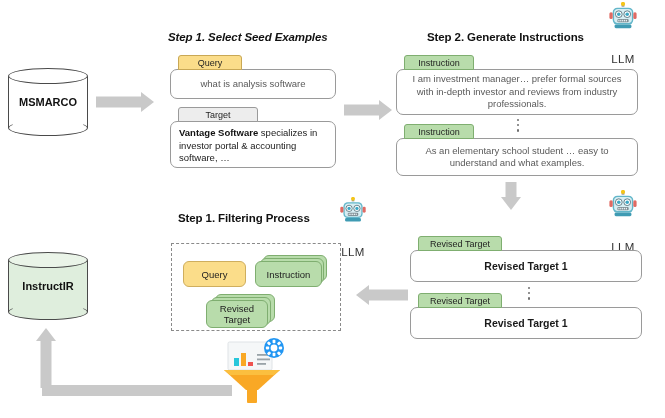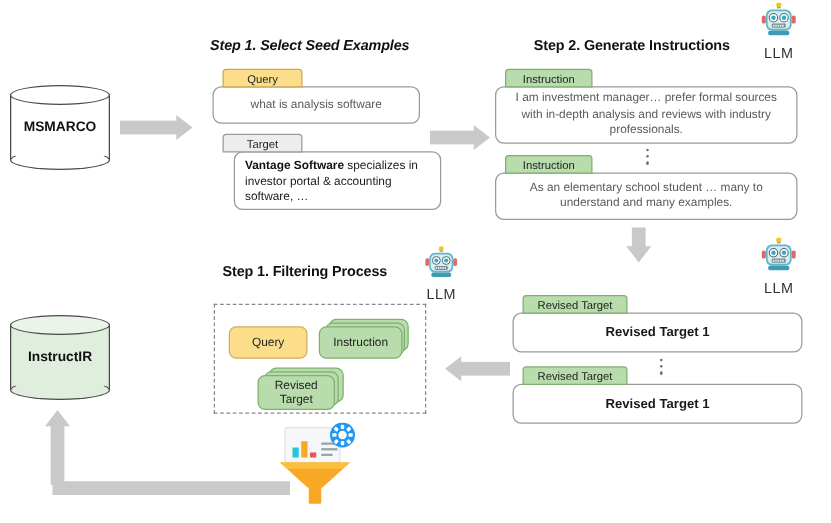--- a/index.html
+++ b/index.html
@@ -177,21 +177,20 @@
     font-size: 9.5px;
     line-height: 12.5px;
     color: #5a5a5a;
     padding: 3px 8px;
     z-index: 2;
   }
   .tab-body.dark { color: #1a1a1a; }
   .tab-body.leftalign {
     justify-content: flex-start;
     text-align: left;
-    margin-left: 17px;
   }
   .tab-body b { color: #111; font-weight: bold; }
 
   
   .vdots {
     position: absolute;
     width: 4px;
     text-align: center;
     color: #6f6f6f;
     font-size: 9px;
@@ -205,21 +204,21 @@
     background: #6f6f6f;
     margin: 3px auto;
   }
 
   
   .llm-group { position: absolute; text-align: center; }
   .llm-label {
     font-size: 11.5px;
     color: #333;
     letter-spacing: 0.4px;
-    margin-top: 0;
+    margin-top: 17px;
   }
 
   
   .dashed-panel {
     position: absolute;
     box-sizing: border-box;
     border: 1.3px dashed #8a8a8a;
     background: #ffffff;
   }
   .card {
@@ -274,21 +273,21 @@
   <div class="arrow-right" style="left:96px; top:92px; width:58px; height:20px;">
     <div class="shaft" style="left:0; width:46px;"></div>
     <div class="head"></div>
   </div>
 
   <div class="step-title abs" style="left:168px; top:31px;font-style:italic;">Step 1. Select Seed Examples</div>
 
   <div class="tab-label query" style="left:178px; top:55px; width:64px;">Query</div>
   <div class="tab-body" style="left:170px; top:69px; width:166px; height:30px;">what is analysis software</div>
 
-  <div class="tab-label target" style="left:178px; top:107px; width:64px;">Target</div>
+  <div class="tab-label target" style="left:178px; top:107px; width:80px;">Target</div>
   <div class="tab-body leftalign dark" style="left:170px; top:121px; width:166px; height:47px; align-items:flex-start; padding-top:5px;">
     <span><b>Vantage Software</b><span> specializes in investor portal &amp; accounting software, …</span></span>
   </div>
 
   <div class="arrow-right" style="left:344px; top:100px; width:48px; height:20px;">
     <div class="shaft" style="left:0; width:36px;"></div>
     <div class="head"></div>
   </div>
 
   <div class="step-title abs" style="left:427px; top:31px;text-align:center;">Step 2. Generate Instructions</div>
@@ -310,30 +309,30 @@
       <rect x="17" y="19" width="1.3" height="1.7" fill="#e8f2f5"></rect>
       <rect x="19" y="19" width="1.3" height="1.7" fill="#e8f2f5"></rect>
       <rect x="1.5" y="11" width="3.5" height="7" rx="1.6" fill="#e06a63"></rect>
       <rect x="27" y="11" width="3.5" height="7" rx="1.6" fill="#e06a63"></rect>
       <rect x="7" y="24" width="18" height="4" rx="1.5" fill="#3f9bb3"></rect>
     </svg>
     <div class="llm-label">LLM</div>
   </div>
 
   <div class="tab-label instruction" style="left:404px; top:55px; width:70px;">Instruction</div>
-  <div class="tab-body" style="left:396px; top:69px; width:242px; height:46px;">I am investment manager… prefer formal sources with in-depth analysis and reviews with industry professionals.</div>
+  <div class="tab-body" style="left:396px; top:69px; width:242px; height:46px;">I am investment manager… prefer formal sources with in-depth investor and reviews from industry professionals.</div>
 
   <div class="vdots" style="left:516px; top:116px;">
     <span></span>
       <span></span>
       <span></span>
   </div>
 
   <div class="tab-label instruction" style="left:404px; top:124px; width:70px;">Instruction</div>
-  <div class="tab-body" style="left:396px; top:138px; width:242px; height:38px;">As an elementary school student … many to understand and many examples.</div>
+  <div class="tab-body" style="left:396px; top:138px; width:242px; height:38px;">As an elementary school student … easy to understand and what examples.</div>
 
   <div class="arrow-down" style="left:498px; top:182px; width:26px; height:28px;">
     <div class="shaft" style="top:0; height:16px;"></div>
     <div class="head"></div>
   </div>
 
 
   <div class="llm-group" style="left:600px; top:190px; width:46px;">
     <svg width="30" height="30" viewBox="0 0 32 32">
       <rect x="14.5" y="1" width="3" height="4" fill="#8d9399"></rect>

